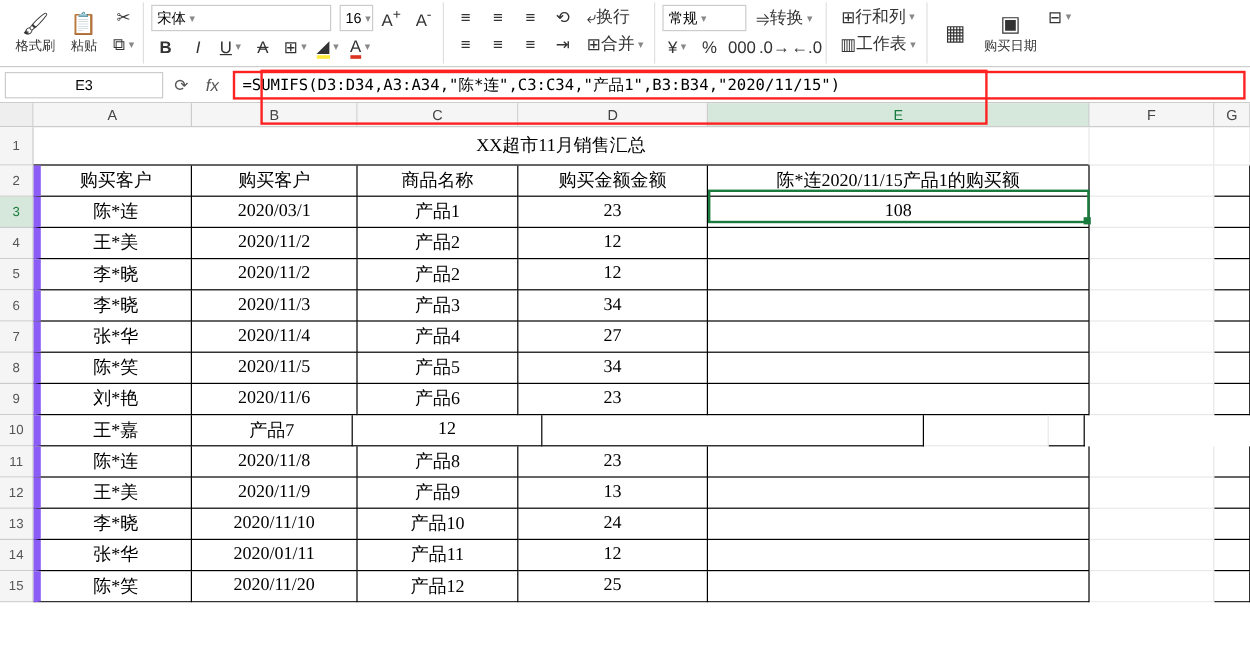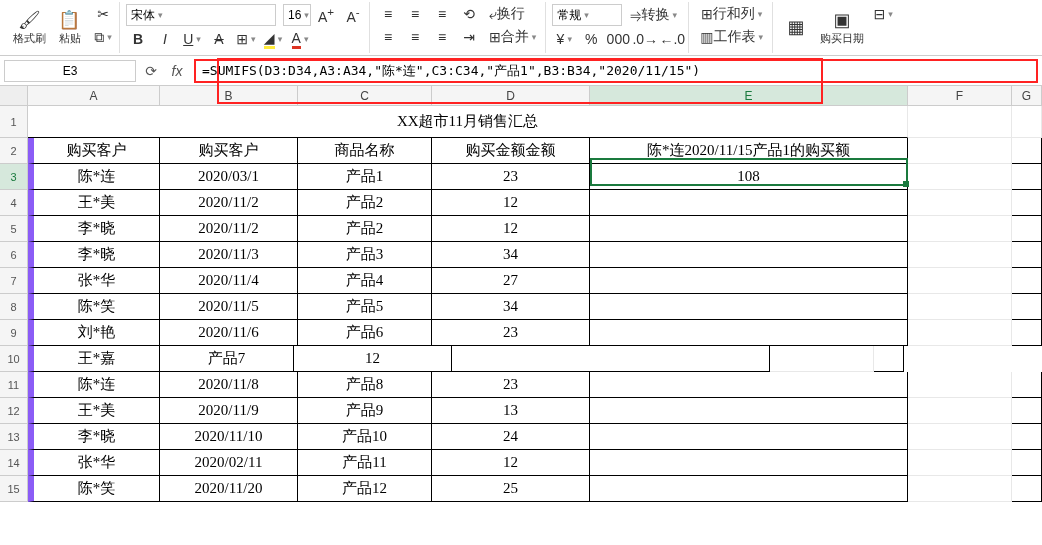--- a/index.html
+++ b/index.html
@@ -392,21 +392,21 @@
           <div class="cell wB">2020/11/10</div>
           <div class="cell wC">产品10</div>
           <div class="cell wD">24</div>
           <div class="cell wE"></div>
           <div class="cell wF no-data" style="border-right:1px solid #e8e8e8;border-bottom:1px solid #e8e8e8"></div>
           <div class="cell wG no-data"></div>
         </div>
         <div class="row tbl-border">
           <div class="rh">14</div>
           <div class="cell wA first-col">张*华</div>
-          <div class="cell wB">2020/02/11</div>
+          <div class="cell wB">2020/01/11</div>
           <div class="cell wC">产品11</div>
           <div class="cell wD">12</div>
           <div class="cell wE"></div>
           <div class="cell wF no-data" style="border-right:1px solid #e8e8e8;border-bottom:1px solid #e8e8e8"></div>
           <div class="cell wG no-data"></div>
         </div>
         <div class="row tbl-border">
           <div class="rh">15</div>
           <div class="cell wA first-col">陈*笑</div>
           <div class="cell wB">2020/11/20</div>

